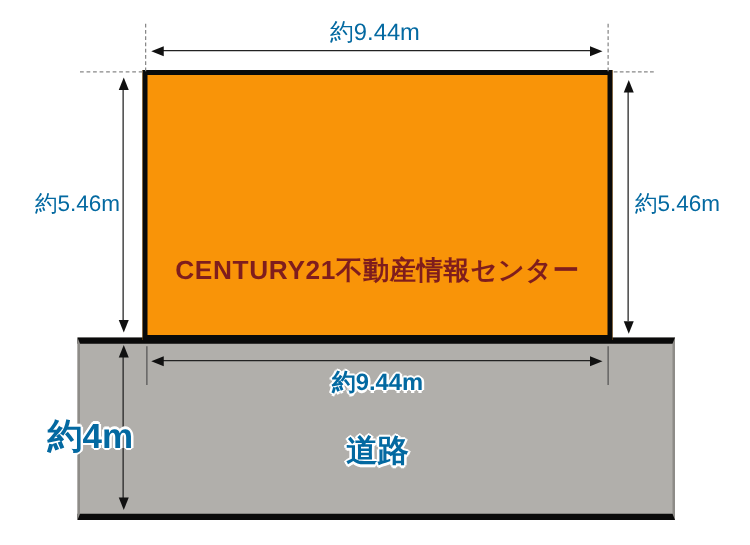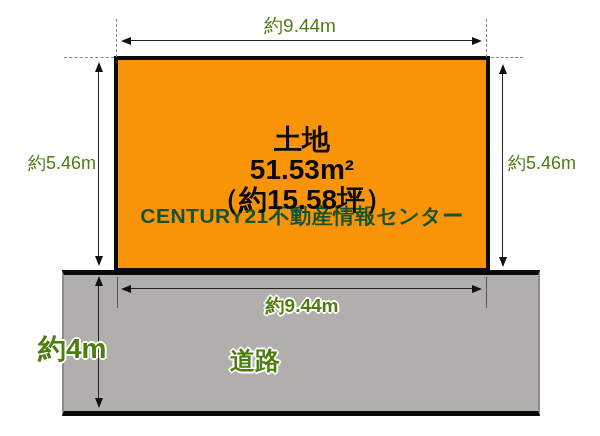--- a/index.html
+++ b/index.html
@@ -36,31 +36,31 @@
   .vline { position:absolute; width:1px; background:#222; z-index:4; }
   .tick  { position:absolute; width:1px; background:#555; z-index:4; }
   .dash-v { position:absolute; width:0; border-left:1px dashed #888; z-index:4; }
   .dash-h { position:absolute; height:0; border-top:1px dashed #888; z-index:4; }
   .ah { position:absolute; width:0; height:0; z-index:5; }
   .ah-left  { border-top:4px solid transparent; border-bottom:4px solid transparent; border-right:10px solid #111; }
   .ah-right { border-top:4px solid transparent; border-bottom:4px solid transparent; border-left:10px solid #111; }
   .ah-up    { border-left:4px solid transparent; border-right:4px solid transparent; border-bottom:10px solid #111; }
   .ah-down  { border-left:4px solid transparent; border-right:4px solid transparent; border-top:10px solid #111; }
   
-  .dim-label { position:absolute; font-size:19px; color:#4d7c0f; z-index:6; white-space:nowrap; }
+  .dim-label { position:absolute; font-size:19px; color:#0369a1; z-index:6; white-space:nowrap; }
   .halo {
     font-weight:bold;
     text-shadow:-1px -1px 0 #fff, 1px -1px 0 #fff, -1px 1px 0 #fff, 1px 1px 0 #fff,
                 -2px 0 0 #fff, 2px 0 0 #fff, 0 -2px 0 #fff, 0 2px 0 #fff;
   }
   .lbl-top-width { left:230px; top:13px; width:140px; text-align:center; }
   .lbl-left-depth { left:16px; top:151px; width:80px; text-align:right; font-size:18px; }
   .lbl-right-depth { left:508px; top:151px; width:80px; text-align:left; font-size:18px; }
   .lbl-road-frontage { left:230px; top:293px; width:144px; text-align:center; }
-  .lbl-road-name { left:230px; top:344px; width:144px; text-align:left; font-size:25px; }
+  .lbl-road-name { left:230px; top:344px; width:144px; text-align:center; font-size:25px; }
   .lbl-road-width { left:38px; top:330px; width:60px; text-align:center; font-size:28px; }
 </style>
 </head>
 <body>
 
 <div class="canvas">
 
   <div class="dim-label lbl-top-width">約9.44m</div>
   <div class="dash-v" style="left:116px; top:19px; height:38px;"></div>
   <div class="dash-v" style="left:486px; top:19px; height:38px;"></div>
@@ -74,26 +74,21 @@
   <div class="ah ah-up" style="left:95px; top:62px;"></div>
   <div class="vline" style="left:98px; top:71px; height:186px;"></div>
   <div class="ah ah-down" style="left:95px; top:256px;"></div>
 
   <div class="dim-label lbl-right-depth">約5.46m</div>
   <div class="ah ah-up" style="left:499px; top:64px;"></div>
   <div class="vline" style="left:502px; top:73px; height:184px;"></div>
   <div class="ah ah-down" style="left:499px; top:257px;"></div>
 
   <div class="land" style="background-color: rgb(249, 148, 8);">
-    <div class="watermark" style="color: #14532d;">CENTURY21不動産情報センター</div>
-    <div class="land-text">
-      <div>土地</div>
-      <div>51.53m²</div>
-      <div>（約15.58坪）</div>
-    </div>
+    <div class="watermark" style="color: #7f1d1d;">CENTURY21不動産情報センター</div>
   </div>
 
   <div class="road" style="background-color: rgb(177, 175, 171);"></div>
 
   <div class="tick" style="left:117px; top:277px; height:31px;"></div>
   <div class="tick" style="left:486px; top:277px; height:31px;"></div>
   <div class="ah ah-left" style="left:121px; top:285px;"></div>
   <div class="hline" style="left:130px; top:288px; width:344px;"></div>
   <div class="ah ah-right" style="left:472px; top:285px;"></div>
   <div class="dim-label halo lbl-road-frontage">約9.44m</div>

